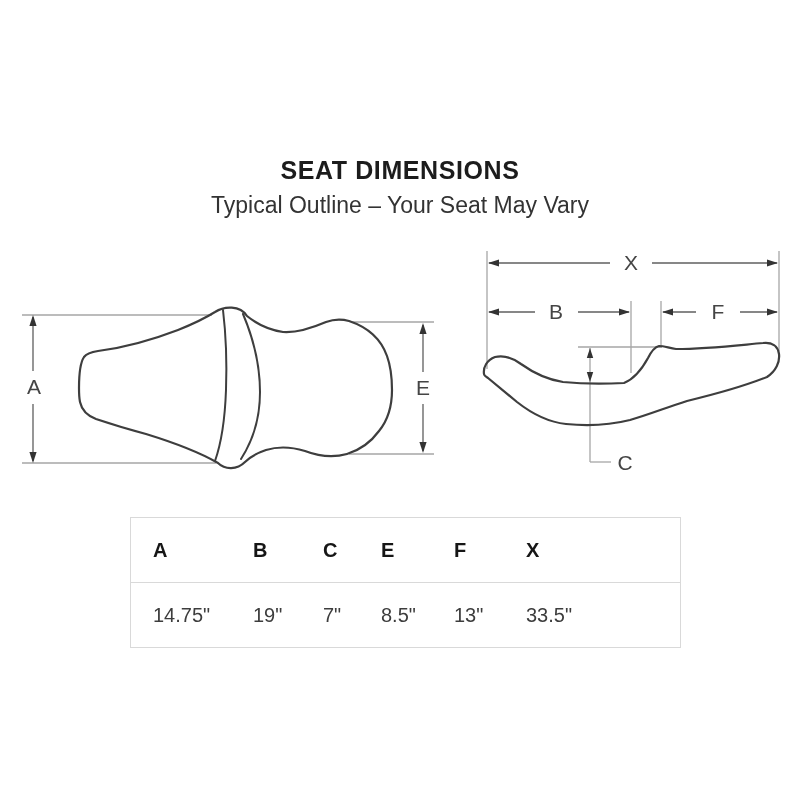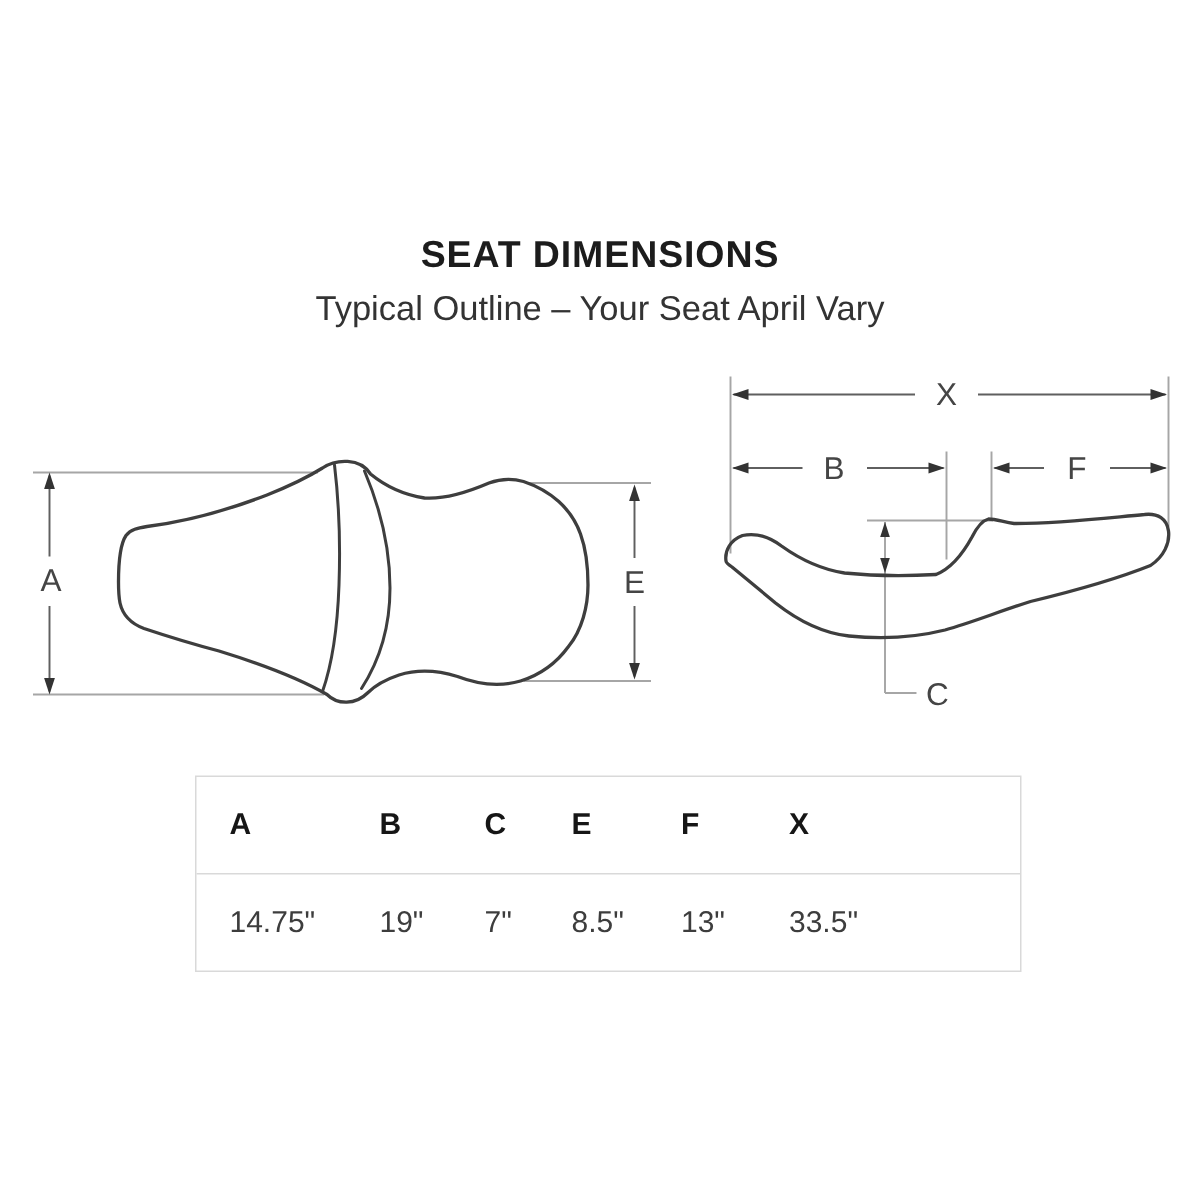--- a/index.html
+++ b/index.html
@@ -33,21 +33,21 @@
   .dim-row.values{border-top:1px solid #d9d9d9;}
   .dim-cell{flex:0 0 auto;}
   .c1{width:100px;} .c2{width:70px;} .c3{width:58px;} .c4{width:73px;} .c5{width:72px;} .c6{width:auto;}
   .dim-row.head .dim-cell{font-size:20px;font-weight:700;color:#161616;}
   .dim-row.values .dim-cell{font-size:20px;font-weight:400;color:#3d3d3d;}
 </style>
 </head>
 <body>
 
 <div class="page-title">SEAT DIMENSIONS</div>
-<div class="page-subtitle">Typical Outline – Your Seat April Vary</div>
+<div class="page-subtitle">Typical Outline – Your Seat May Vary</div>
 
 <svg class="diagram" width="800" height="800" viewBox="0 0 800 800" aria-hidden="true">
 
   <g>
 
     <line class="ext" x1="22" y1="315" x2="212" y2="315"></line>
     <line class="ext" x1="22" y1="463" x2="216" y2="463"></line>
     <line class="ext" x1="351" y1="322" x2="434" y2="322"></line>
     <line class="ext" x1="349" y1="454" x2="434" y2="454"></line>
 

